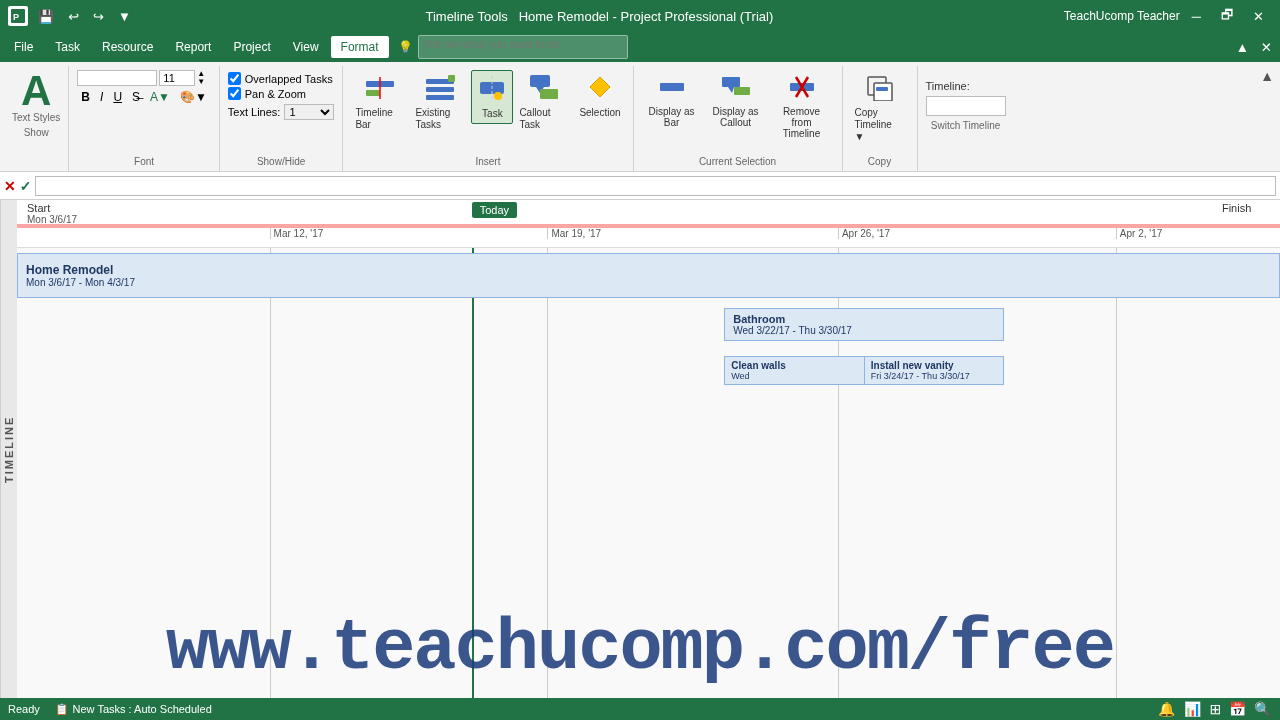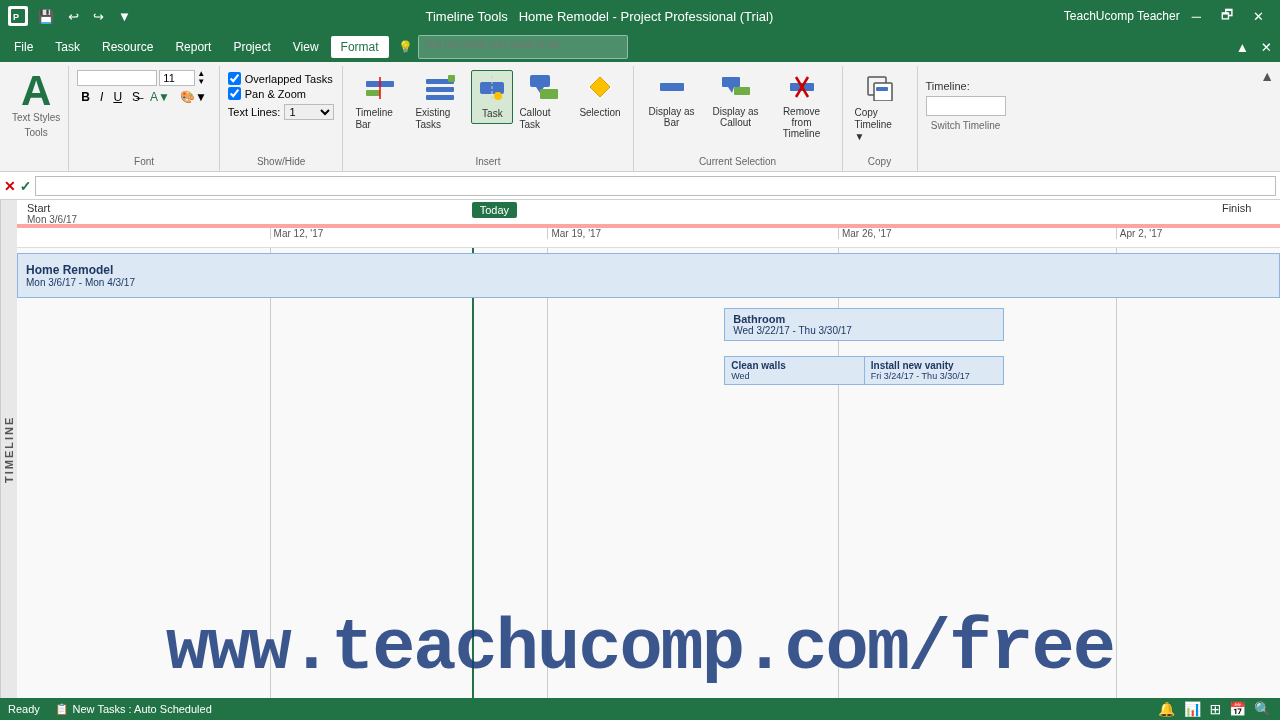--- a/index.html
+++ b/index.html
@@ -423,21 +423,21 @@
     <button class="menu-bar-btn">✕</button>
   </div>
 </div>
 
 <div class="ribbon">
   <div class="ribbon-content">
 
     <div class="big-a-group">
       <div class="big-a">A</div>
       <div class="big-a-sub">Text Styles</div>
-      <div class="ribbon-group-label">Tools</div>
+      <div class="ribbon-group-label">Show</div>
     </div>
 
     <div class="ribbon-group">
       <div class="ribbon-group-items">
         <div class="font-controls">
           <div class="font-row1">
             <input class="font-name-box" value="" style="">
             <input class="font-size-box" value="11" style="">
             <div class="font-size-arrows">
               <button class="font-size-arrow">▲</button>
@@ -621,21 +621,21 @@
       <div class="today-marker">Today</div>
       <div class="timeline-start-end finish">
         <div>Finish</div>
         <div class="finish-date">Mon 4/3/17</div>
       </div>
     </div>
 
     <div class="date-marks">
       <div class="date-mark" style="left:20%;">Mar 12, '17</div>
       <div class="date-mark" style="left:42%;">Mar 19, '17</div>
-      <div class="date-mark" style="left:65%;">Mar 26, '17</div>
+      <div class="date-mark" style="left:65%;">Apr 26, '17</div>
       <div class="date-mark" style="left:87%;">Apr 2, '17</div>
     </div>
 
     <div class="timeline-body">
 
       <div class="vert-line" style="left:20%;"></div>
       <div class="vert-line" style="left: 36%; background: rgb(33, 115, 70); width: 2px;"></div>
       <div class="vert-line" style="left:42%;"></div>
       <div class="vert-line" style="left:65%;"></div>
       <div class="vert-line" style="left:87%;"></div>

